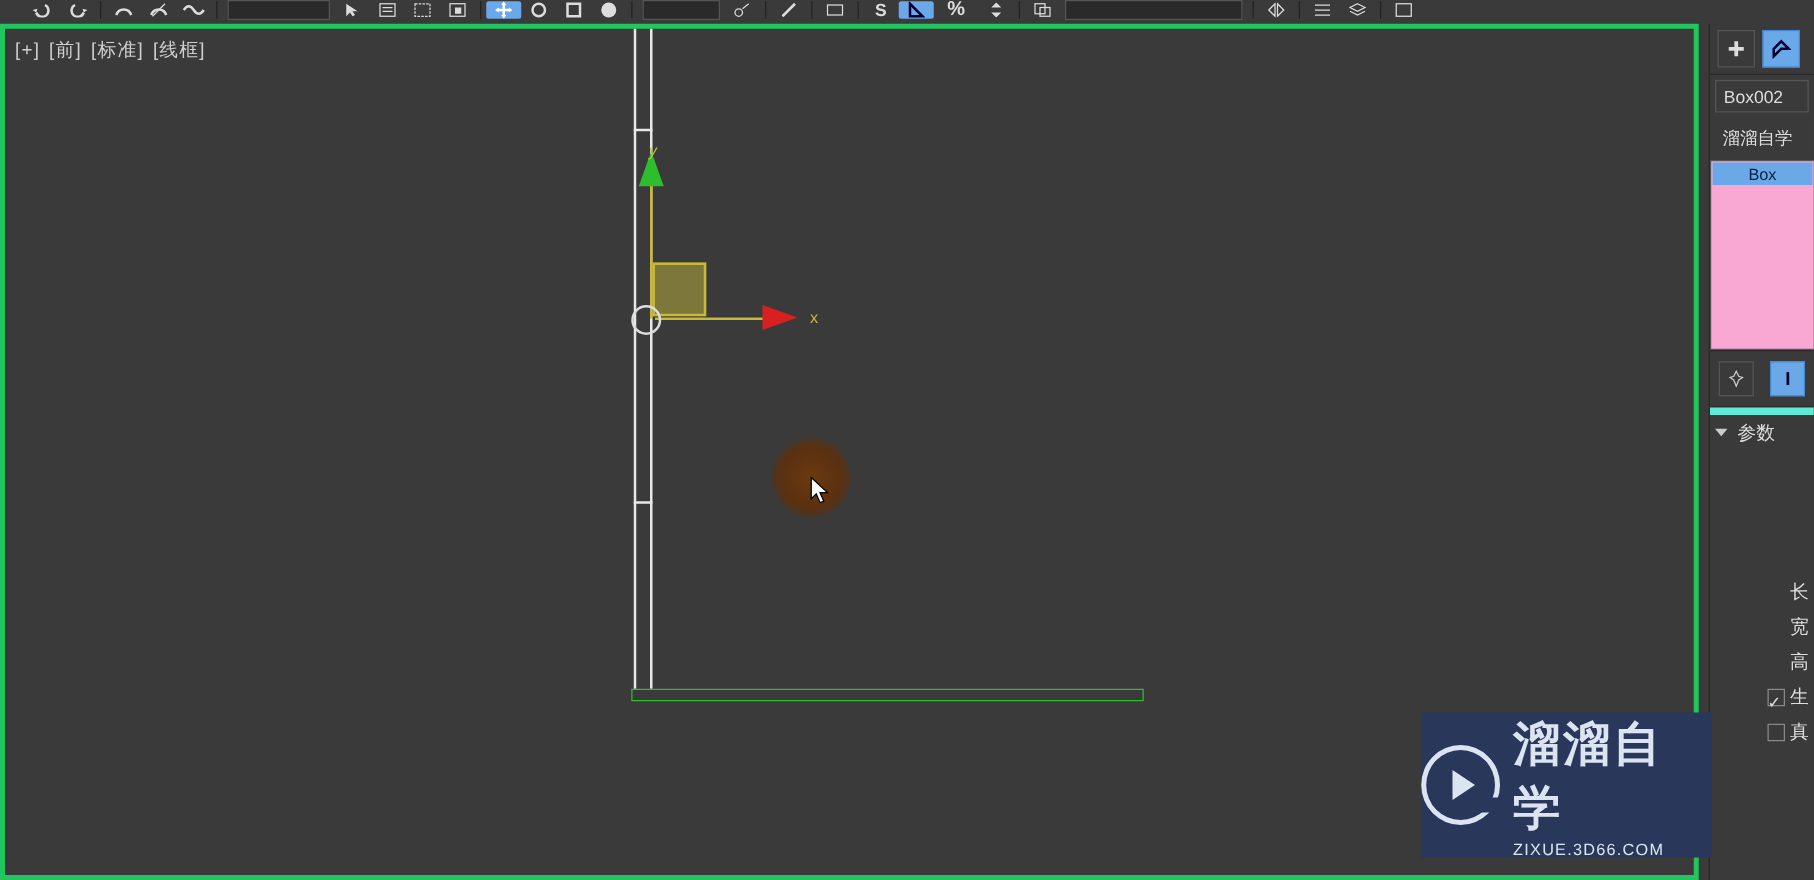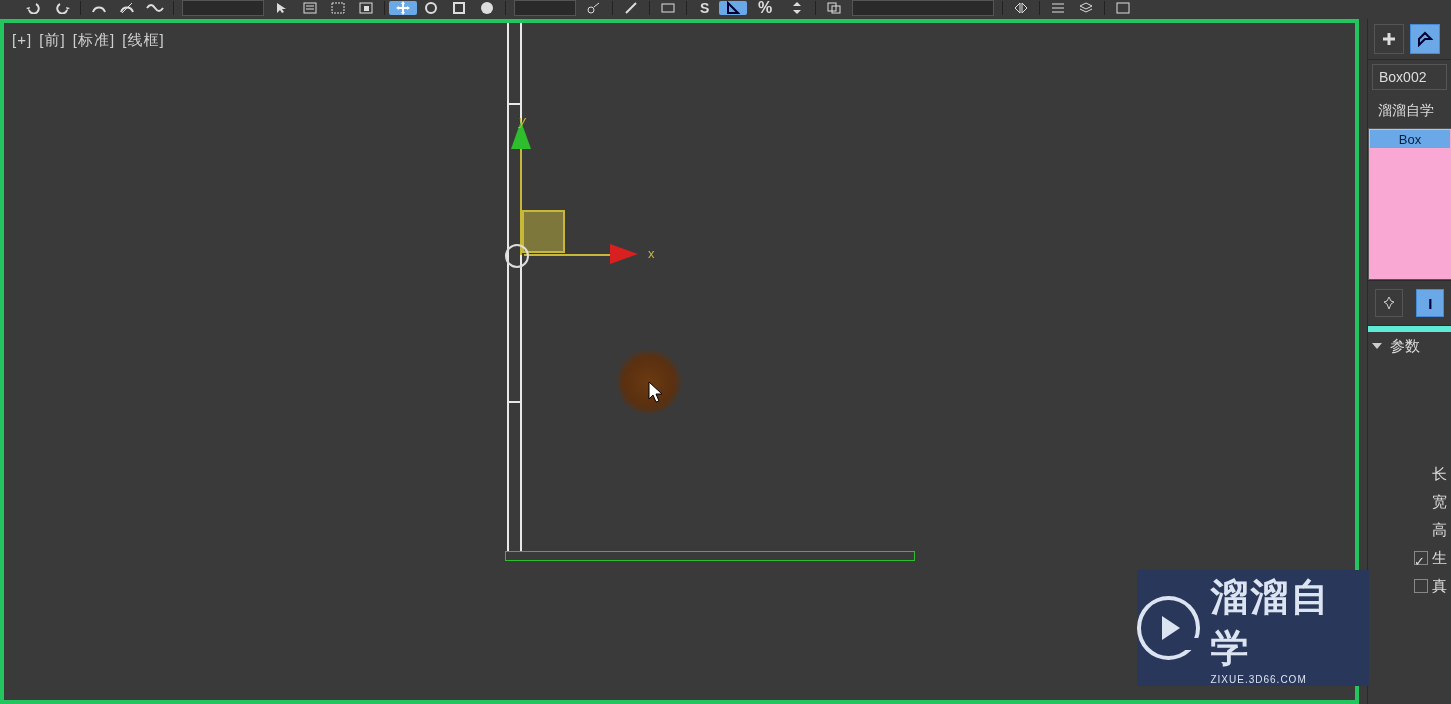--- a/index.html
+++ b/index.html
@@ -384,21 +384,21 @@
     flex-direction:column;
     align-items:flex-start;
   }
   .wm-text .wm-big {
     font-size:38px;
     font-weight:600;
     letter-spacing:2px;
     font-family:Liberation Serif, serif;
   }
   .wm-text .wm-small {
-    font-size:10px;
+    font-size:13px;
     letter-spacing:1px;
   }
 </style>
 </head>
 <body>
 
 <div class="toolbar">
   <div class="tool-icon">
       <svg width="16" height="12">
         <path d="M10 2 A5 5 0 1 1 3 8" fill="none" stroke="#ddd" stroke-width="2"></path>

